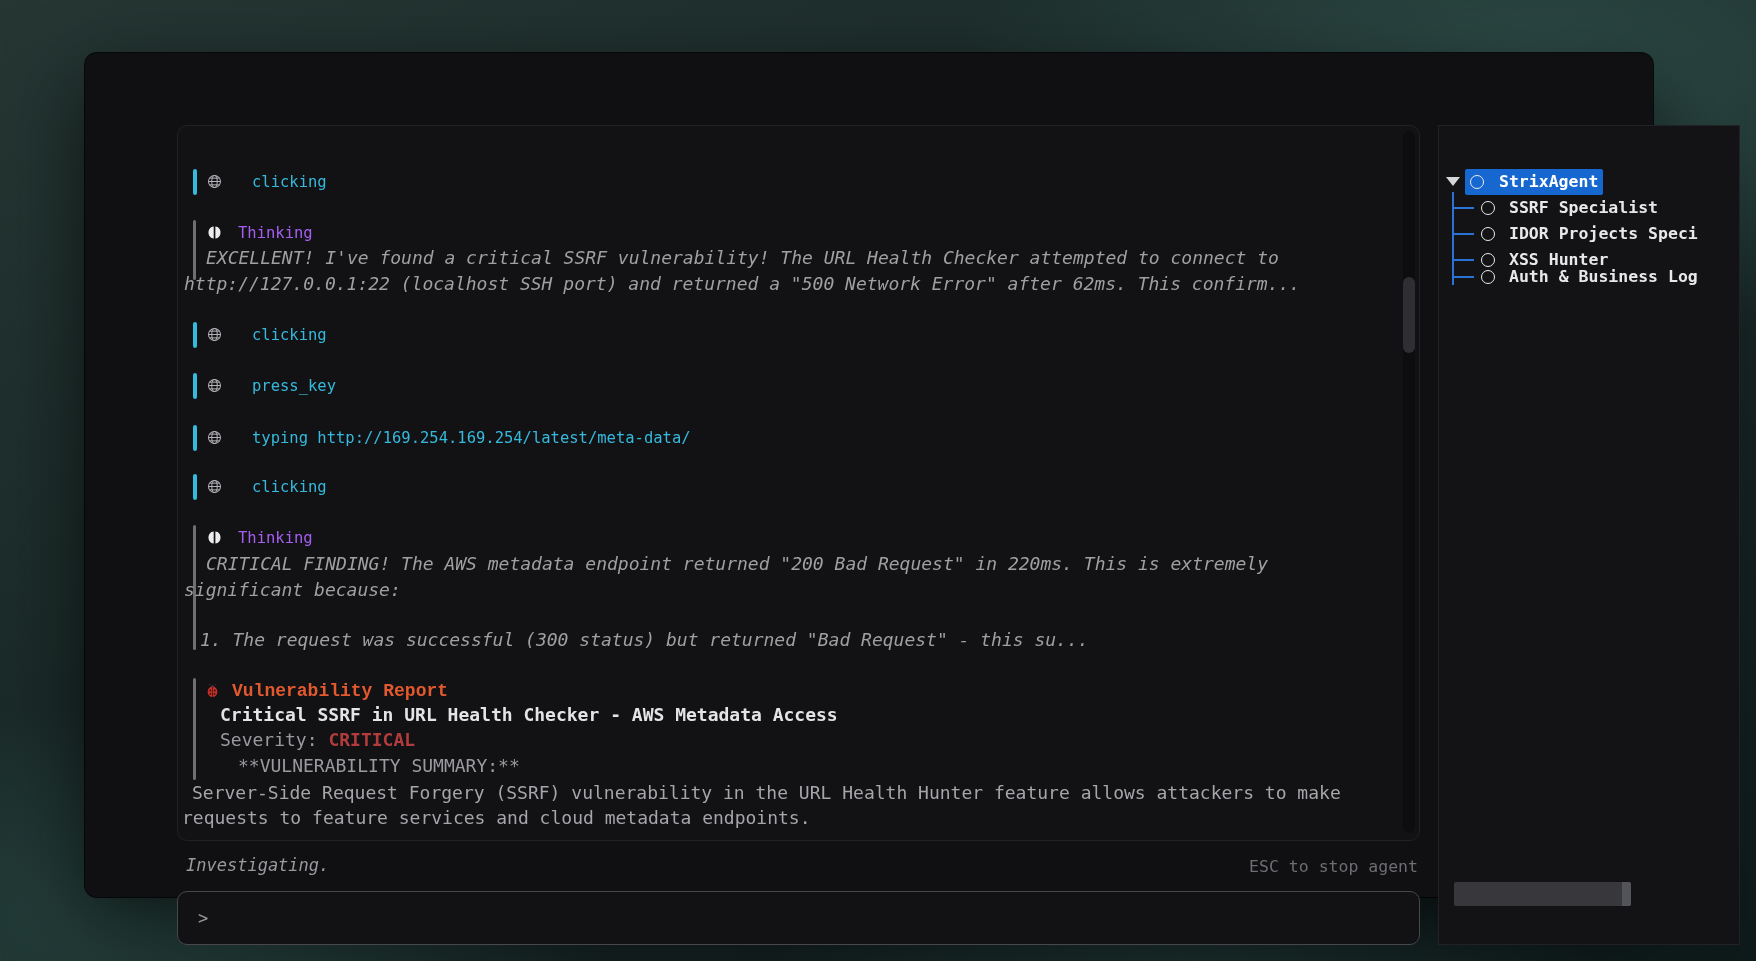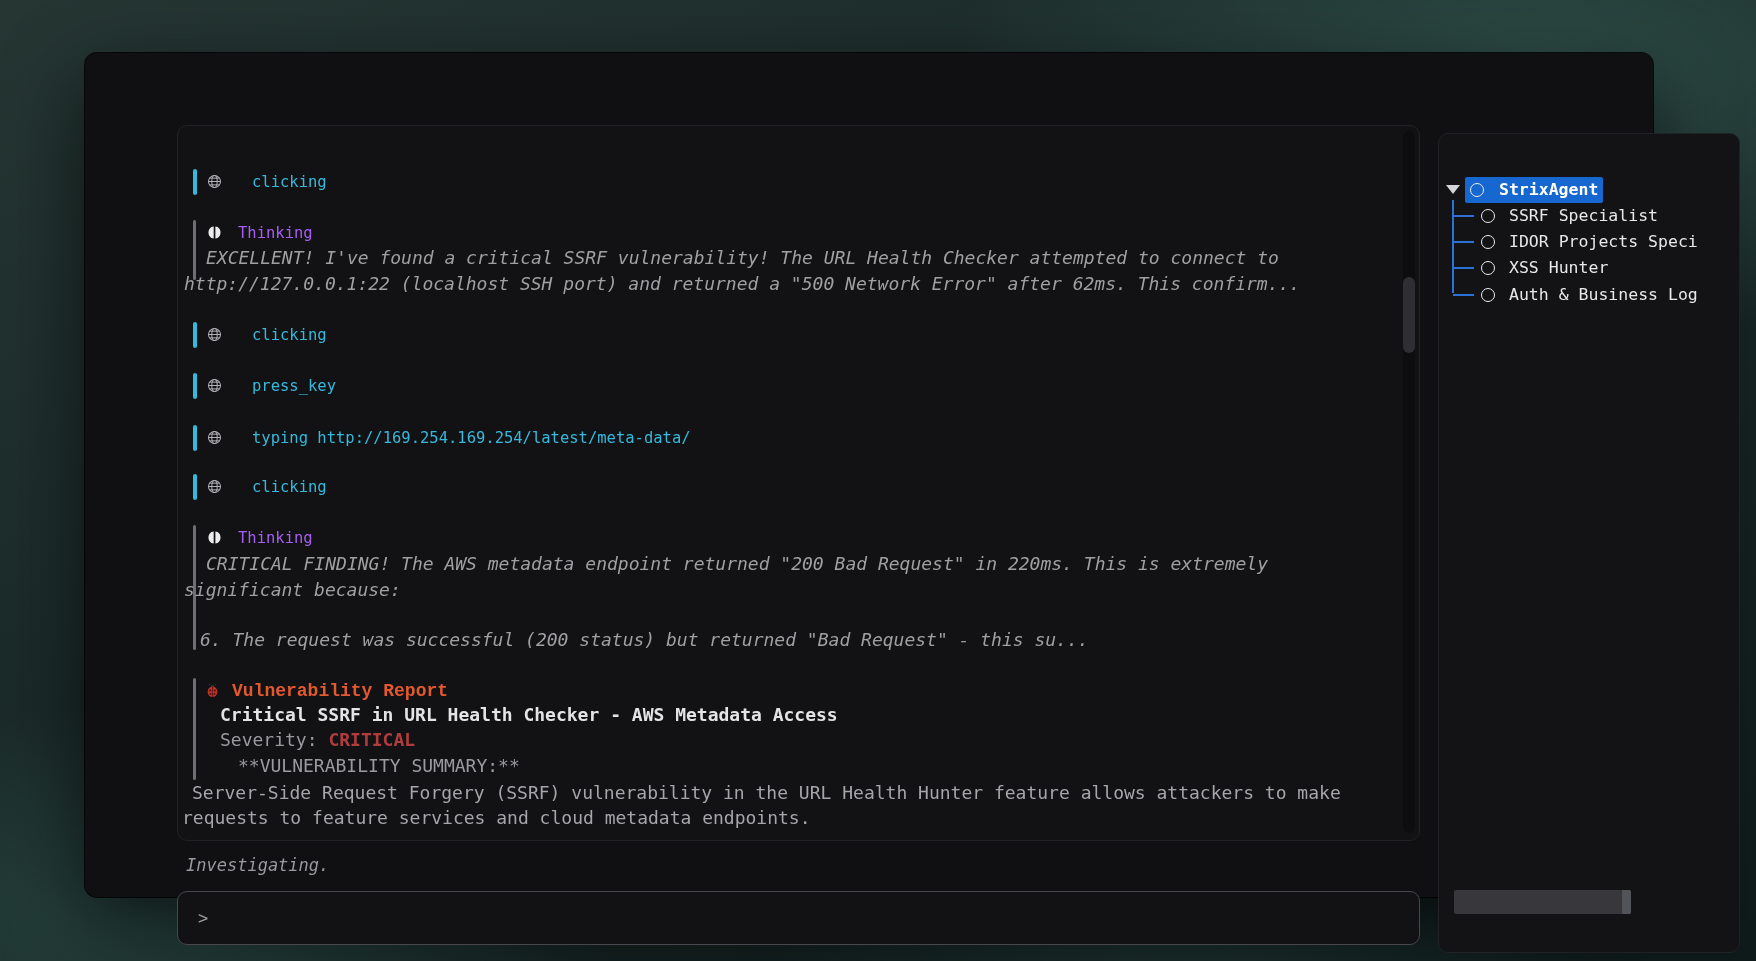--- a/index.html
+++ b/index.html
@@ -41,29 +41,29 @@
   .status-text{left:101px;top:802px;font-size:17px;font-style:italic;color:#9a9a9e;}
   .esc-hint{left:933px;top:804px;width:400px;text-align:right;font-size:16.5px;color:#6d6d72;}
   .input-box{
     position:absolute;left:92px;top:838px;width:1241px;height:52px;
     background:#121215;border:1px solid #47474d;border-radius:10px;
   }
   .prompt{position:absolute;left:20px;top:0;line-height:52px;font-size:17px;color:#9a9a9e;}
 
   .sidebar{
     position:absolute;left:1353px;top:72px;width:300px;height:818px;
-    background:#131316;border:1px solid #212126;border-radius:10px;overflow:hidden;margin-top:8px;
+    background:#131316;border:1px solid #212126;border-radius:0;overflow:hidden;
   }
   .tree-row{position:absolute;left:0;width:300px;height:26px;}
   .tri{position:absolute;left:7px;top:8px;width:0;height:0;
     border-left:7px solid transparent;border-right:7px solid transparent;border-top:9px solid #d6d6d8;}
   .circ{position:absolute;width:12px;height:12px;border:1.6px solid #ececee;border-radius:50%;background:transparent;}
   .hl{position:absolute;left:26px;top:0;height:26px;background:var(--selblue);border-radius:2px;}
   .root-label{position:absolute;left:60px;top:0;line-height:26px;font-size:16.5px;font-weight:bold;color:#ffffff;}
-  .child-label{position:absolute;left:70px;top:0;line-height:26px;font-size:16.5px;font-weight:normal;color:#e8e8ea;}
+  .child-label{position:absolute;left:70px;top:0;line-height:26px;font-size:16.5px;font-weight:bold;color:#e8e8ea;}
   .vline{position:absolute;left:13px;width:2px;background:var(--treeblue);}
   .hstub{position:absolute;left:14px;width:21px;height:2px;background:var(--treeblue);}
   .hbar{position:absolute;left:15px;top:756px;width:177px;height:24px;background:#38383c;border-radius:2px;}
   .hbar-cap{position:absolute;right:0;top:0;width:9px;height:24px;background:#53535a;border-radius:0 2px 2px 0;}
 </style>
 </head>
 <body>
 
 <div class="stage" style="--cyan: #35b9dc; --purple: #a65ef2; --orange: #e2592e; --red: #b23c3c; --selblue: #1667cf; --treeblue: #2b72d8;">
   <div class="window">
@@ -124,21 +124,21 @@
           </svg></div>
         <div class="abs action-label" style="left: 153px; top: 421px;">clicking</div>
         <div class="bar bar-quote" style="left: 108px; top: 472px; height: 125px;"></div>
         <div class="icon" style="left: 122px; top: 477px;"><svg width="15" height="15" viewBox="0 0 16 16">
             <path d="M7.1 1.6 C3.6 1.9 1.6 4.6 1.6 8 C1.6 11.4 3.6 14.1 7.1 14.4 Z" fill="#ececee"></path>
             <path d="M8.9 1.6 C12.4 1.9 14.4 4.6 14.4 8 C14.4 11.4 12.4 14.1 8.9 14.4 Z" fill="#ececee"></path>
           </svg></div>
         <div class="abs think-label" style="left: 153px; top: 472px;">Thinking</div>
         <div class="abs think-line" style="left: 121px; top: 498px;">CRITICAL FINDING! The AWS metadata endpoint returned "200 Bad Request" in 220ms. This is extremely</div>
         <div class="abs think-line" style="left: 99px; top: 524px;">significant because:</div>
-        <div class="abs think-line" style="left: 115px; top: 574px;">6. The request was successful (200 status) but returned "Bad Request" - this su...</div>
+        <div class="abs think-line" style="left: 115px; top: 574px;">1. The request was successful (300 status) but returned "Bad Request" - this su...</div>
         <div class="bar bar-quote" style="left: 108px; top: 625px; height: 102px;"></div>
         <div class="icon" style="left: 120px; top: 630px;"><svg width="15" height="15" viewBox="0 0 16 16">
             <line x1="5.5" y1="2.2" x2="4" y2="0.8" stroke="#3a3a3a" stroke-width="1"></line>
             <line x1="10.5" y1="2.2" x2="12" y2="0.8" stroke="#3a3a3a" stroke-width="1"></line>
             <circle cx="8" cy="4" r="2.2" fill="#2e2e30"></circle>
             <ellipse cx="8" cy="9.4" rx="5.2" ry="5.6" fill="#c13128"></ellipse>
             <line x1="8" y1="4.2" x2="8" y2="15" stroke="#6e1410" stroke-width="1"></line>
             <circle cx="5.6" cy="8" r="1" fill="#311"></circle>
             <circle cx="10.4" cy="8" r="1" fill="#311"></circle>
             <circle cx="5.9" cy="11.6" r="1" fill="#311"></circle>
@@ -148,20 +148,21 @@
         <div class="abs rep-heading" style="left: 135px; top: 649px;">Critical SSRF in URL Health Checker - AWS Metadata Access</div>
         <div class="abs rep-plain" style="left: 135px; top: 674px;">Severity: <span class="sev">CRITICAL</span></div>
         <div class="abs rep-plain" style="left: 153px; top: 700px;">**VULNERABILITY SUMMARY:**</div>
         <div class="abs rep-body" style="left: 107px; top: 727px;">Server-Side Request Forgery (SSRF) vulnerability in the URL Health Hunter feature allows attackers to make</div>
         <div class="abs rep-body" style="left: 97px; top: 752px;">requests to feature services and cloud metadata endpoints.</div>
       </div>
     <div class="scroll-channel"></div>
     <div class="scroll-thumb"></div>
 
     <div class="abs status-text">Investigating.</div>
+    <div class="abs esc-hint">ESC to stop agent</div>
 
     <div class="input-box">
       <span class="prompt">&gt;</span>
     </div>
 
     <div class="sidebar">
       <div id="tree">
           <div class="tree-row" style="top: 43px;">
             <div>
               <div class="tri"></div>
@@ -179,21 +180,21 @@
           <div class="tree-row" style="top: 95px;">
             <div class="hstub" style="top: 12px;"></div>
             <div class="circ" style="left: 42px; top: 6px;"></div>
             <div class="child-label">IDOR Projects Speci</div>
           </div>
           <div class="tree-row" style="top: 121px;">
             <div class="hstub" style="top: 12px;"></div>
             <div class="circ" style="left: 42px; top: 6px;"></div>
             <div class="child-label">XSS Hunter</div>
           </div>
-          <div class="tree-row" style="top: 148px; text-align: right;">
+          <div class="tree-row" style="top: 138px; text-align: right;">
             <div class="hstub" style="top: 12px;"></div>
             <div class="circ" style="left: 42px; top: 6px;"></div>
             <div class="child-label">Auth &amp; Business Log</div>
           </div>
         </div>
       <div class="hbar">
         <div class="hbar-cap"></div>
       </div>
     </div>
 

